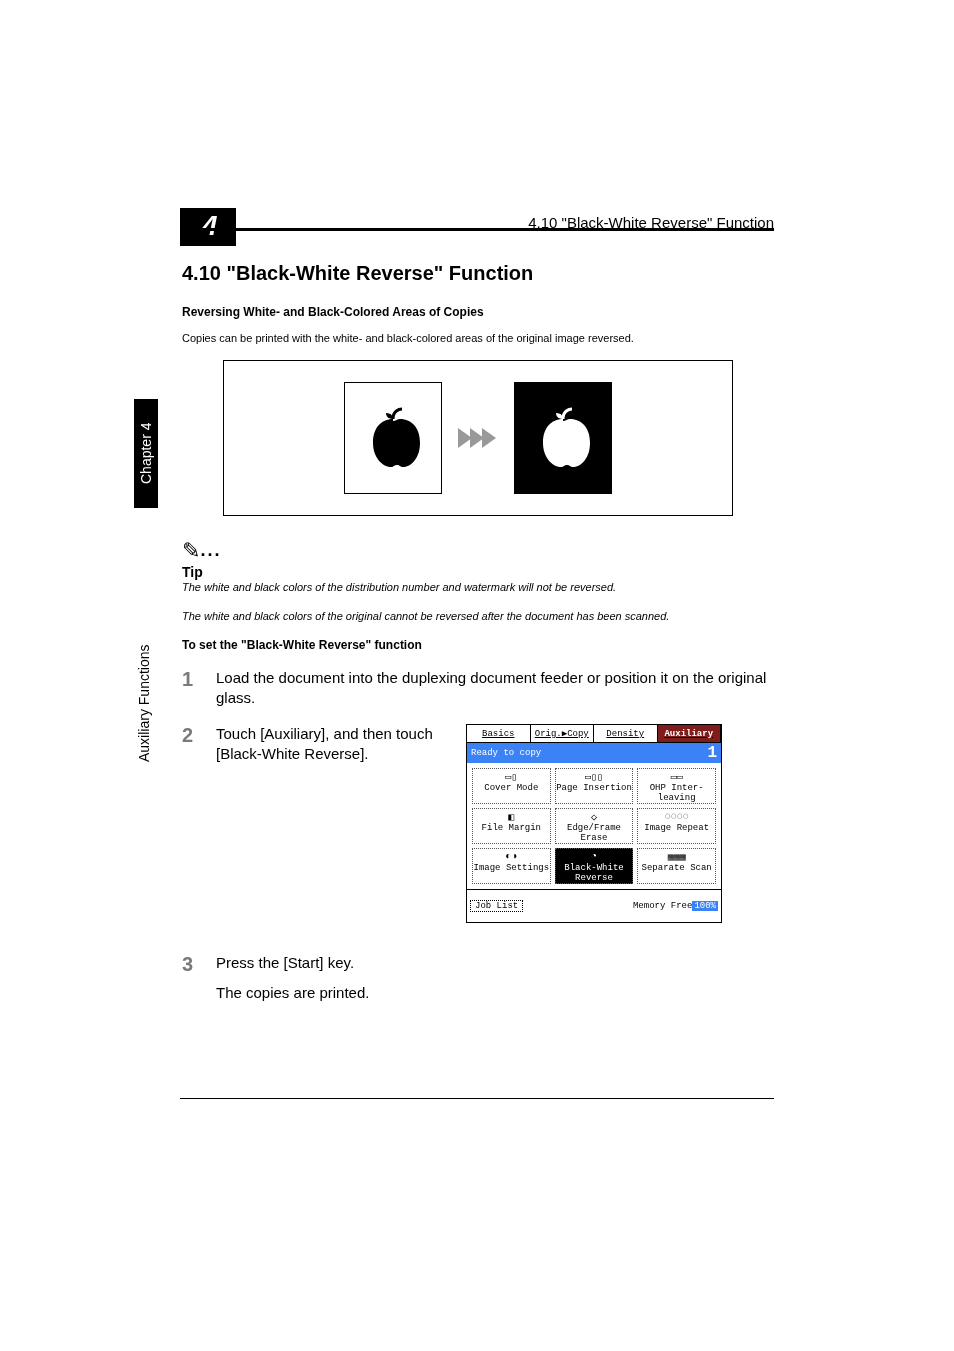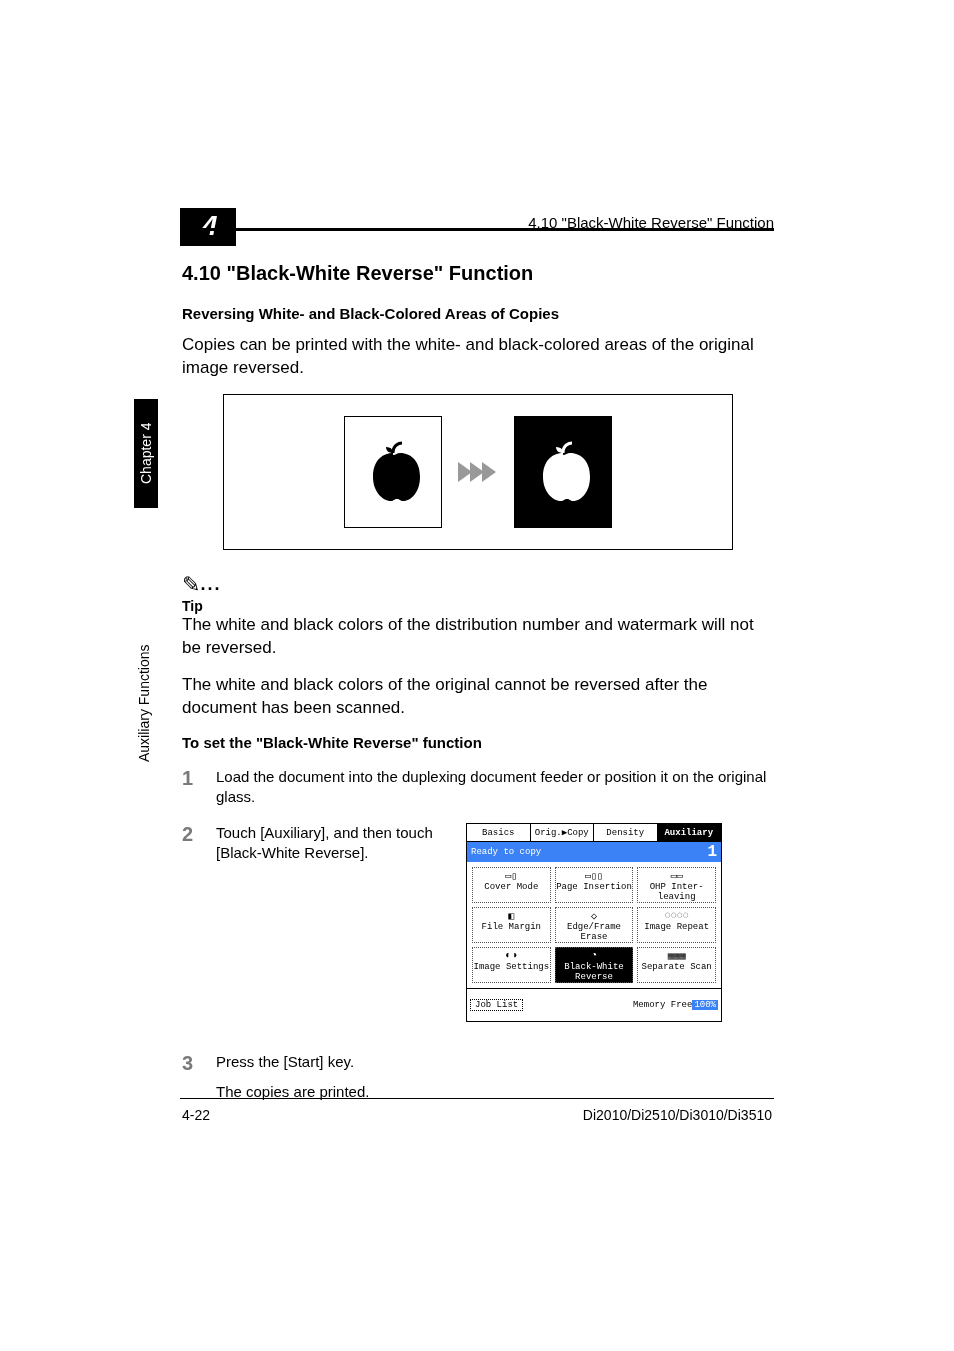--- a/index.html
+++ b/index.html
@@ -11,23 +11,23 @@
   .chapter-box { display: inline-block; background: #000; color: #fff; font-size: 28px; font-weight: bold; font-style: italic; padding: 2px 18px 4px 22px; }
   .header-title { position: absolute; right: 0; top: 6px; font-size: 15px; }
   .header-rule { position: absolute; top: 228px; left: 180px; right: 180px; height: 3px; background: #000; }
   .side-chapter { position: absolute; left: 134px; top: 508px; transform: rotate(-90deg); transform-origin: top left; font-size: 14px; white-space: nowrap; }
   .side-chapter-box { background: #000; color: #fff; padding: 4px 24px; display: inline-block; }
   .side-aux { position: absolute; left: 136px; top: 762px; transform: rotate(-90deg); transform-origin: top left; font-size: 14px; white-space: nowrap; }
 
   
   .content { position: absolute; left: 182px; right: 180px; top: 262px; }
   .sec-title { font-size: 20px; font-weight: bold; margin-bottom: 20px; }
-  .sub-title { font-size: 15px; font-weight: bold; margin-bottom: 12px; }
-  .para { font-size: 17px; line-height: 1.35; margin-bottom: 14px; }
-  .italic { }
+  .sub-title { font-size: 12px; font-weight: bold; margin-bottom: 12px; }
+  .para { font-size: 11px; line-height: 1.35; margin-bottom: 14px; }
+  .italic { font-style: italic; }
 
   
   .illus-frame { border: 1px solid #000; width: 510px; height: 156px; margin: 12px auto 22px auto; display: flex; align-items: center; justify-content: center; gap: 18px; }
   .panel-white { width: 98px; height: 112px; border: 1px solid #000; display: flex; align-items: center; justify-content: center; background: #fff; }
   .panel-black { width: 98px; height: 112px; border: 1px solid #000; display: flex; align-items: center; justify-content: center; background: #000; }
   .arrow-row { display: flex; gap: -2px; }
   .arrow { width: 0; height: 0; border-top: 10px solid transparent; border-bottom: 10px solid transparent; border-left: 14px solid #999; margin-left: -2px; }
 
   
   .tip-icon { font-size: 22px; display: inline-block; margin-bottom: -2px; }
@@ -35,23 +35,23 @@
   .tip-label { font-size: 14px; font-weight: bold; margin-top: 2px; margin-bottom: 0; }
 
   
   .step { display: flex; gap: 16px; margin-top: 16px; }
   .step-num { color: #7a7a7a; font-size: 20px; font-weight: bold; width: 18px; flex-shrink: 0; }
   .step-body { font-size: 15px; line-height: 1.35; }
   .step2-row { display: flex; gap: 30px; align-items: flex-start; }
 
   
   .scr { width: 256px; border: 1px solid #000; font-family: "Courier New", monospace; font-size: 9px; }
-  .scr .tabs { display: flex; height: 18px; }
+  .scr .tabs { display: flex; height: 18px; text-decoration: underline; }
   .scr .tab { flex: 1; border-right: 1px solid #000; border-bottom: 1px solid #000; display: flex; align-items: center; justify-content: center; padding: 0 1px; }
-  .scr .tab.sel { background: #000000; color: #fff; font-weight: bold; }
+  .scr .tab.sel { background: #7f1d1d; color: #fff; font-weight: bold; }
   .scr .status { background: #3b82f6; color: #fff; display: flex; justify-content: space-between; align-items: center; padding: 2px 4px; height: 20px; }
   .scr .status .count { font-size: 16px; font-weight: bold; }
   .scr .grid { display: grid; grid-template-columns: 1fr 1fr 1fr; gap: 4px; padding: 5px; }
   .scr .cell { border: 1px dotted #555; height: 36px; position: relative; padding-top: 14px; text-align: center; }
   .scr .cell .ico { position: absolute; top: 1px; left: 0; right: 0; height: 13px; display: flex; justify-content: center; align-items: center; font-size: 10px; }
   .scr .cell.sel { background: #000; color: #fff; }
   .scr .footer { display: flex; justify-content: space-between; align-items: center; border-top: 1px solid #000; height: 16px; padding: 16px 3px; }
   .scr .jl { border: 1px dotted #000; padding: 0 4px; }
   .scr .mem .pct { background: #3b82f6; color: #fff; padding: 0 2px; }
 
@@ -160,17 +160,13 @@
     <div class="step" style="margin-top:30px;">
       <div class="step-num">3</div>
       <div class="step-body">
         <div>Press the [Start] key.</div>
         <div style="margin-top:10px;">The copies are printed.</div>
       </div>
     </div>
   </div>
 
   <div class="footer-rule"></div>
-  <div class="page-footer">
-    <span>4-22</span>
-    <span>Di2010/Di2510/Di3010/Di3510</span>
-  </div>
 </div>
 
 </body></html>

